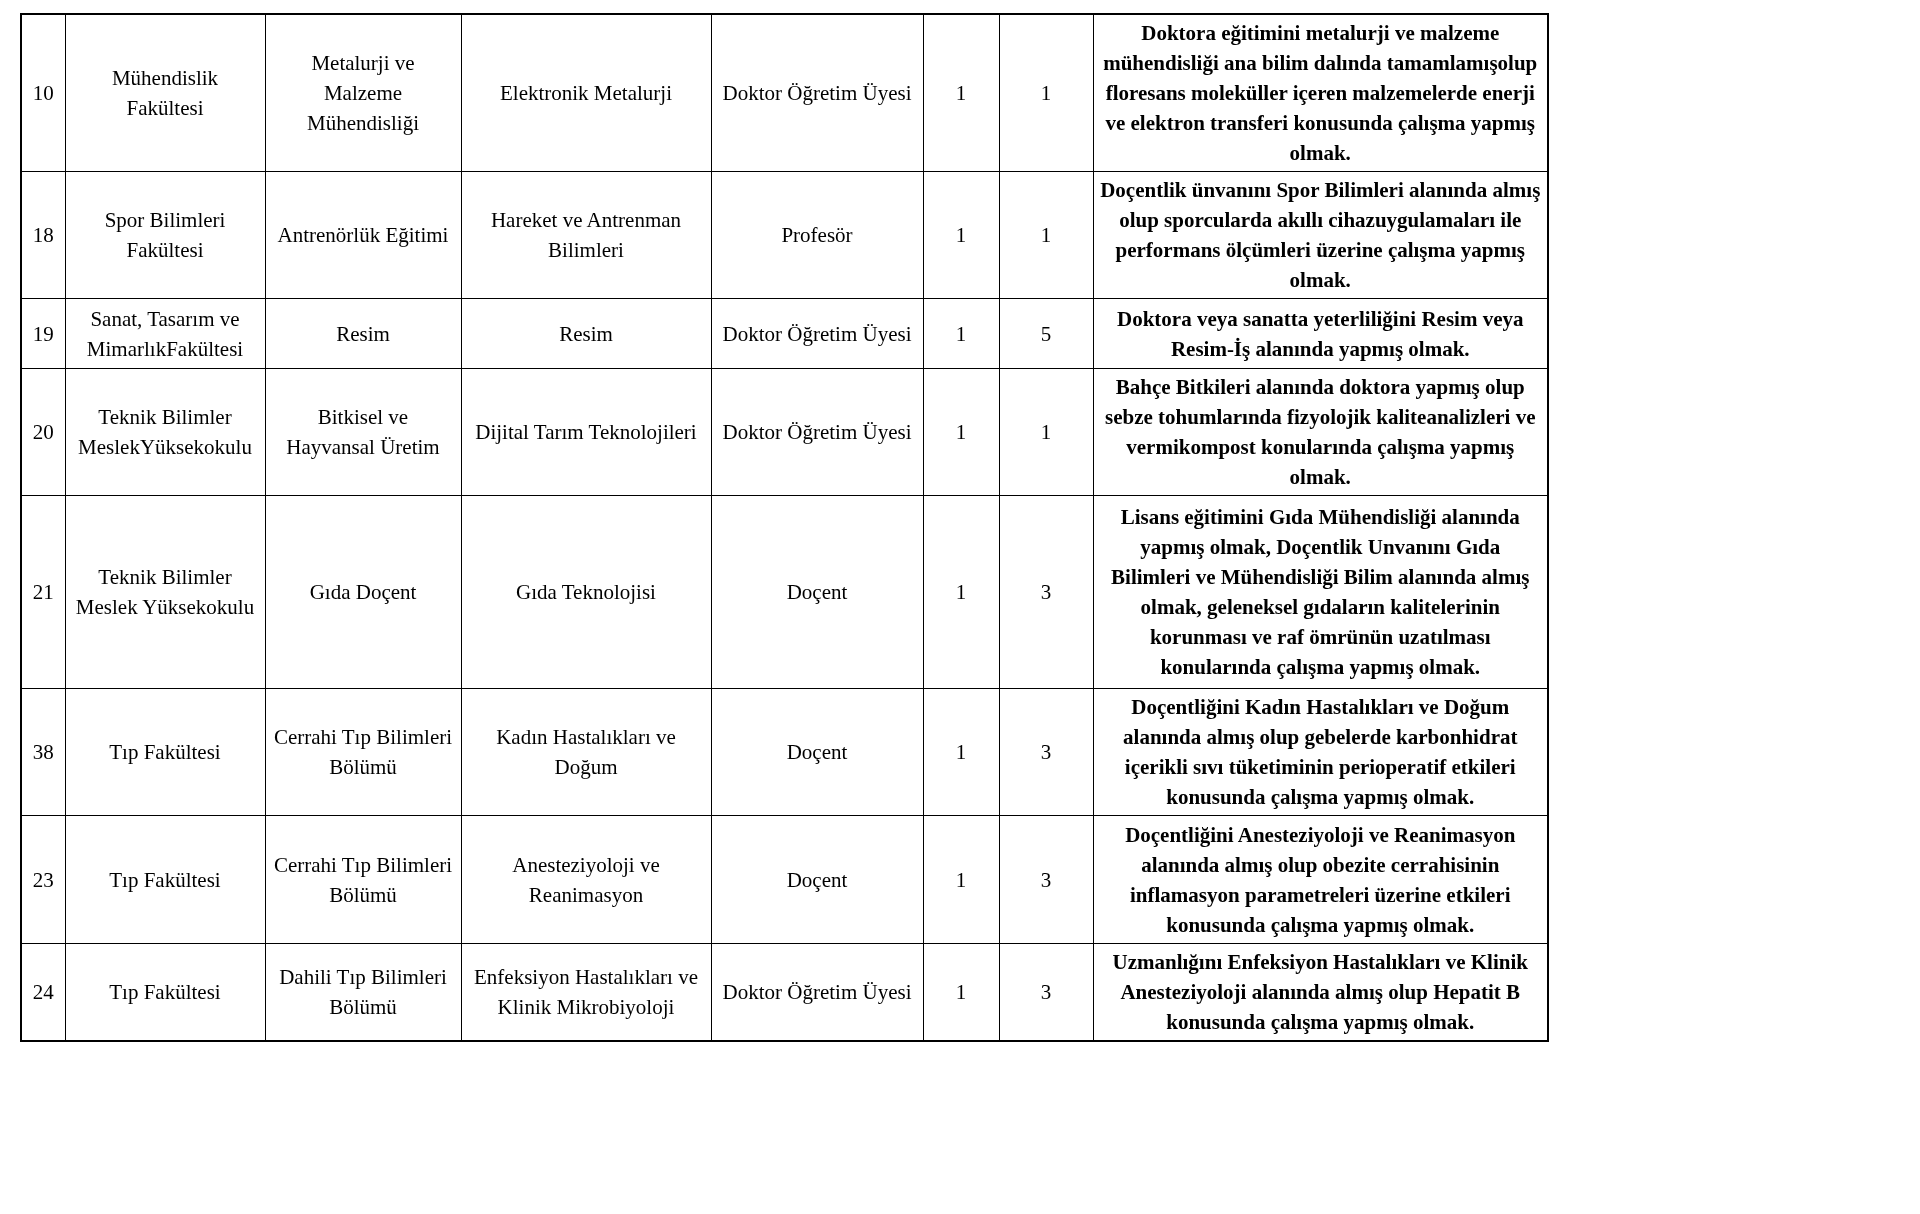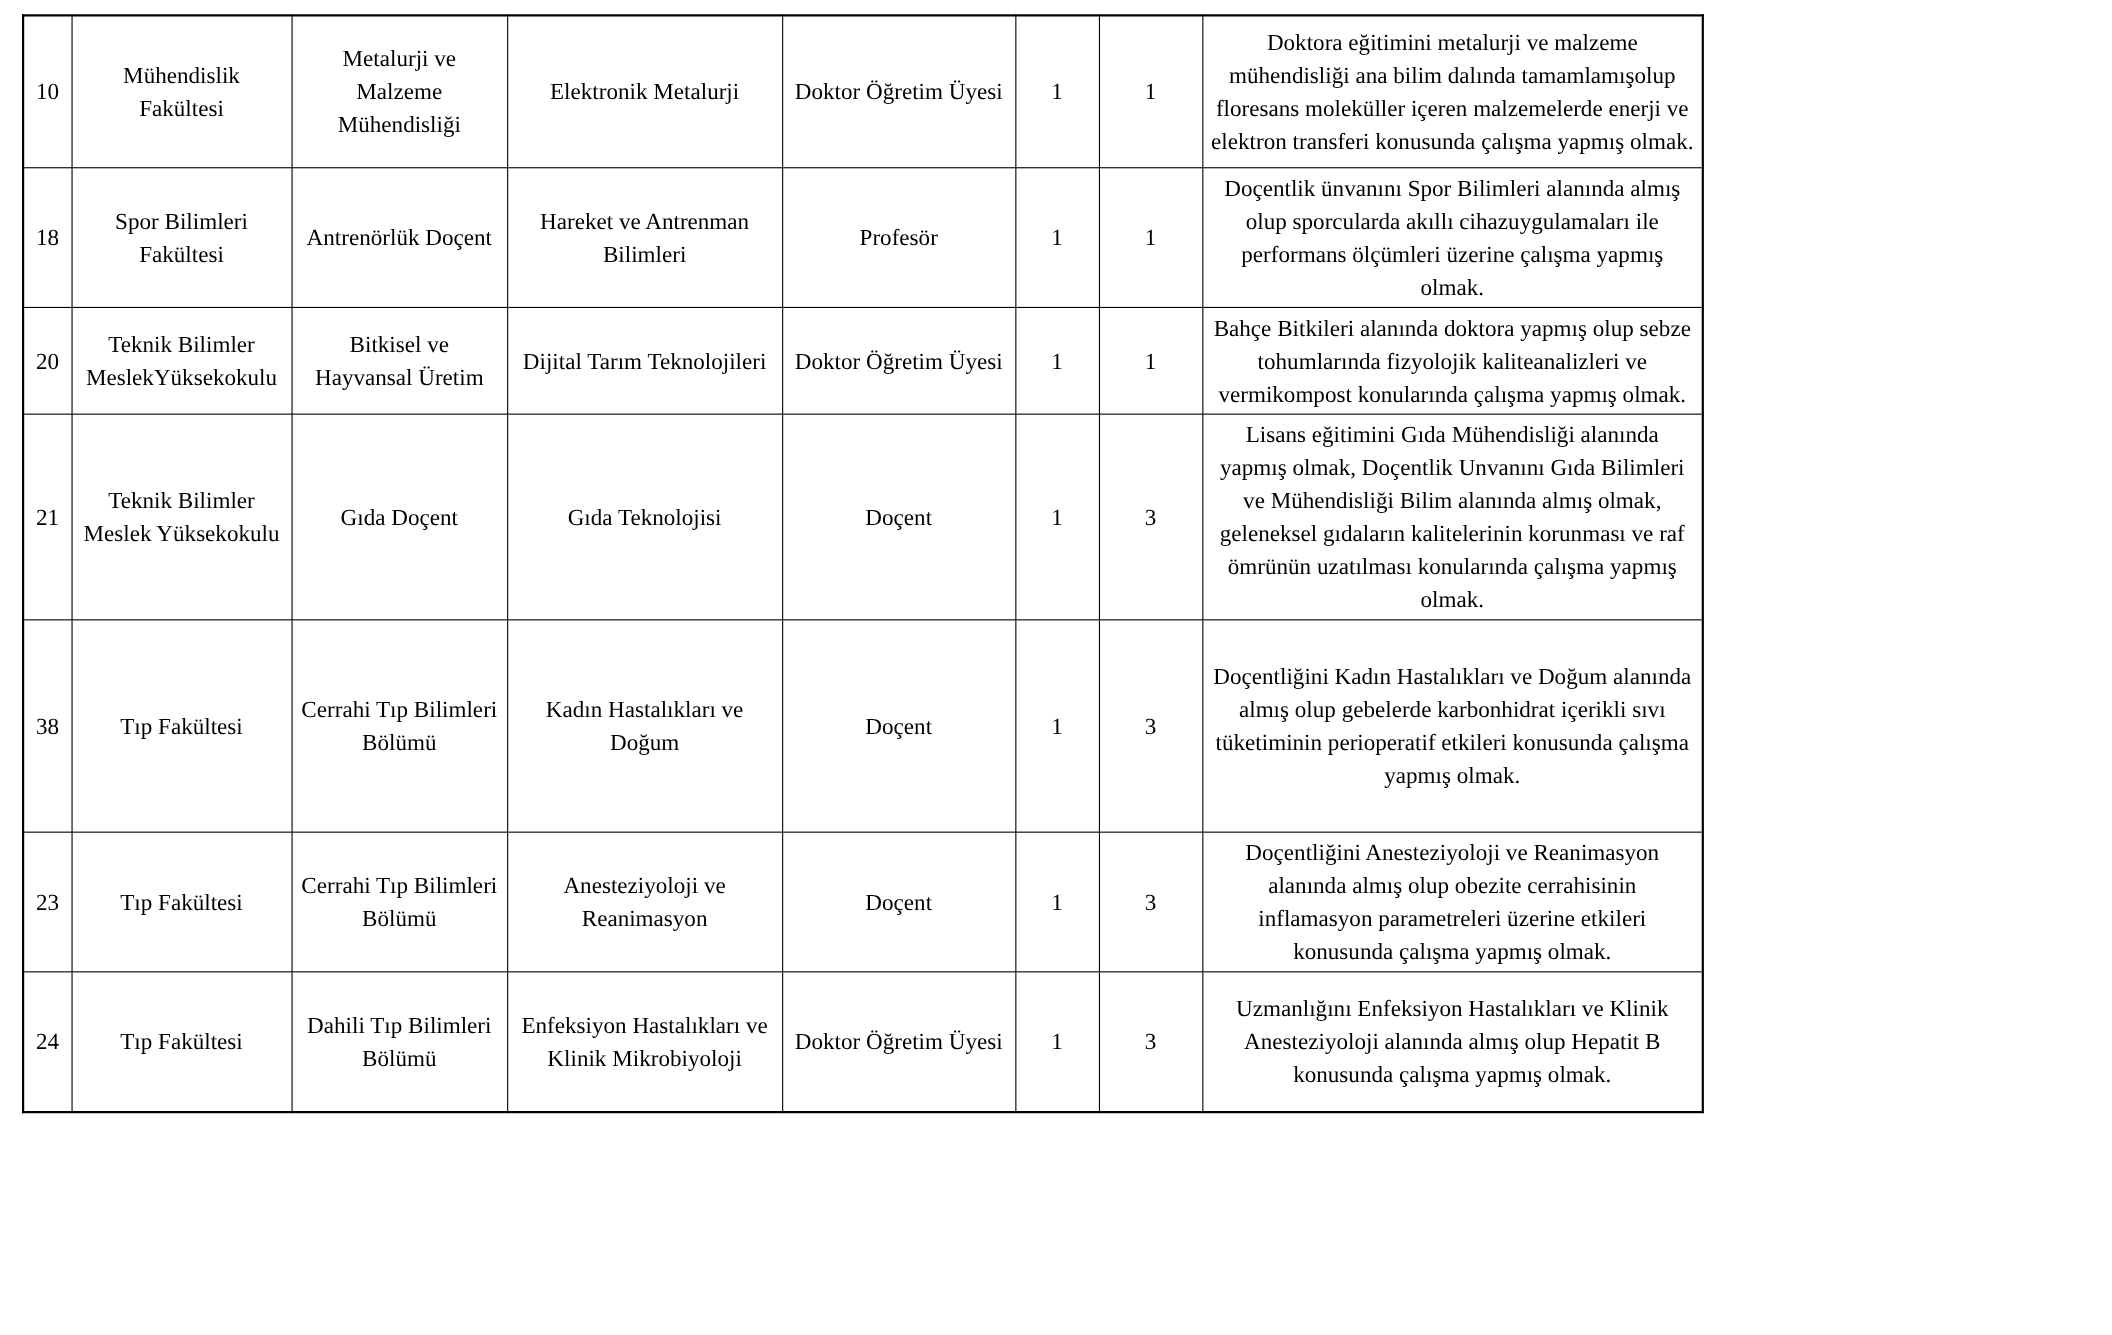--- a/index.html
+++ b/index.html
@@ -31,20 +31,21 @@
     text-align: center;
     vertical-align: middle;
     padding: 3px 6px;
     overflow: hidden;
     word-wrap: break-word;
   }
   td.c-desc {
     text-align: left;
     padding: 3px 10px 3px 9px;
     vertical-align: middle;
+    font-weight: bold;
   }
   
   tbody tr:nth-child(1) { height: 138px; }
   tbody tr:nth-child(2) { height: 118px; }
   tbody tr:nth-child(3) { height: 70px;  }
   tbody tr:nth-child(4) { height: 92px;  }
   tbody tr:nth-child(5) { height: 193px; }
   tbody tr:nth-child(6) { height: 125px; }
   tbody tr:nth-child(7) { height: 128px; }
   tbody tr:nth-child(8) { height: 92px;  }
@@ -71,26 +72,36 @@
     <td class="c-dept">Metalurji ve Malzeme Mühendisliği</td>
     <td class="c-field">Elektronik Metalurji</td>
     <td class="c-title">Doktor Öğretim Üyesi</td>
     <td class="c-grade">1</td>
     <td class="c-count">1</td>
     <td class="c-desc">Doktora eğitimini metalurji ve malzeme mühendisliği ana bilim dalında tamamlamışolup floresans moleküller içeren malzemelerde enerji ve elektron transferi konusunda çalışma yapmış olmak.</td>
   </tr>
         <tr>
     <td class="c-no">18</td>
     <td class="c-faculty">Spor Bilimleri Fakültesi</td>
-    <td class="c-dept">Antrenörlük Doçent</td>
+    <td class="c-dept">Antrenörlük Eğitimi</td>
     <td class="c-field">Hareket ve Antrenman Bilimleri</td>
     <td class="c-title">Profesör</td>
     <td class="c-grade">1</td>
     <td class="c-count">1</td>
     <td class="c-desc">Doçentlik ünvanını Spor Bilimleri alanında almış olup sporcularda akıllı cihazuygulamaları ile performans ölçümleri üzerine çalışma yapmış olmak.</td>
+  </tr>
+        <tr>
+    <td class="c-no">19</td>
+    <td class="c-faculty">Sanat, Tasarım ve MimarlıkFakültesi</td>
+    <td class="c-dept">Resim</td>
+    <td class="c-field">Resim</td>
+    <td class="c-title">Doktor Öğretim Üyesi</td>
+    <td class="c-grade">1</td>
+    <td class="c-count">5</td>
+    <td class="c-desc">Doktora veya sanatta yeterliliğini Resim veya Resim-İş alanında yapmış olmak.</td>
   </tr>
         <tr>
     <td class="c-no">20</td>
     <td class="c-faculty">Teknik Bilimler MeslekYüksekokulu</td>
     <td class="c-dept">Bitkisel ve Hayvansal Üretim</td>
     <td class="c-field">Dijital Tarım Teknolojileri</td>
     <td class="c-title">Doktor Öğretim Üyesi</td>
     <td class="c-grade">1</td>
     <td class="c-count">1</td>
     <td class="c-desc">Bahçe Bitkileri alanında doktora yapmış olup sebze tohumlarında fizyolojik kaliteanalizleri ve vermikompost konularında çalışma yapmış olmak.</td>

